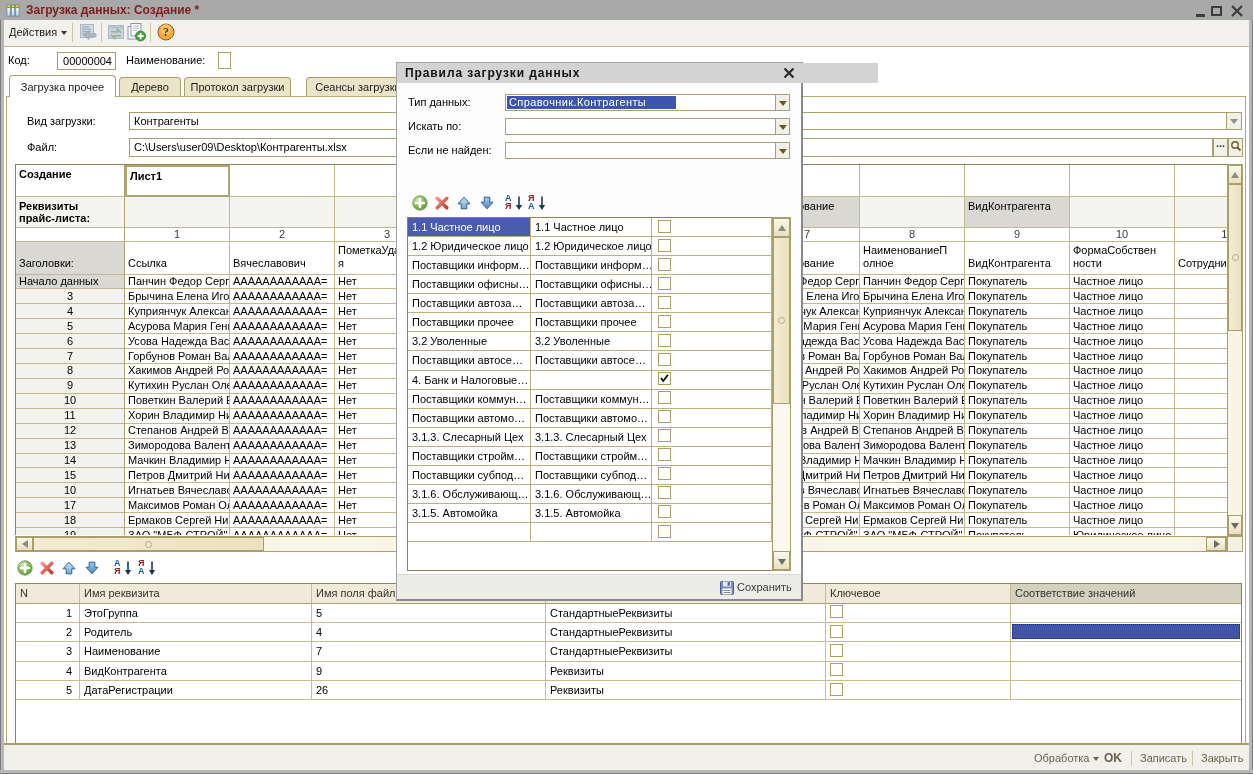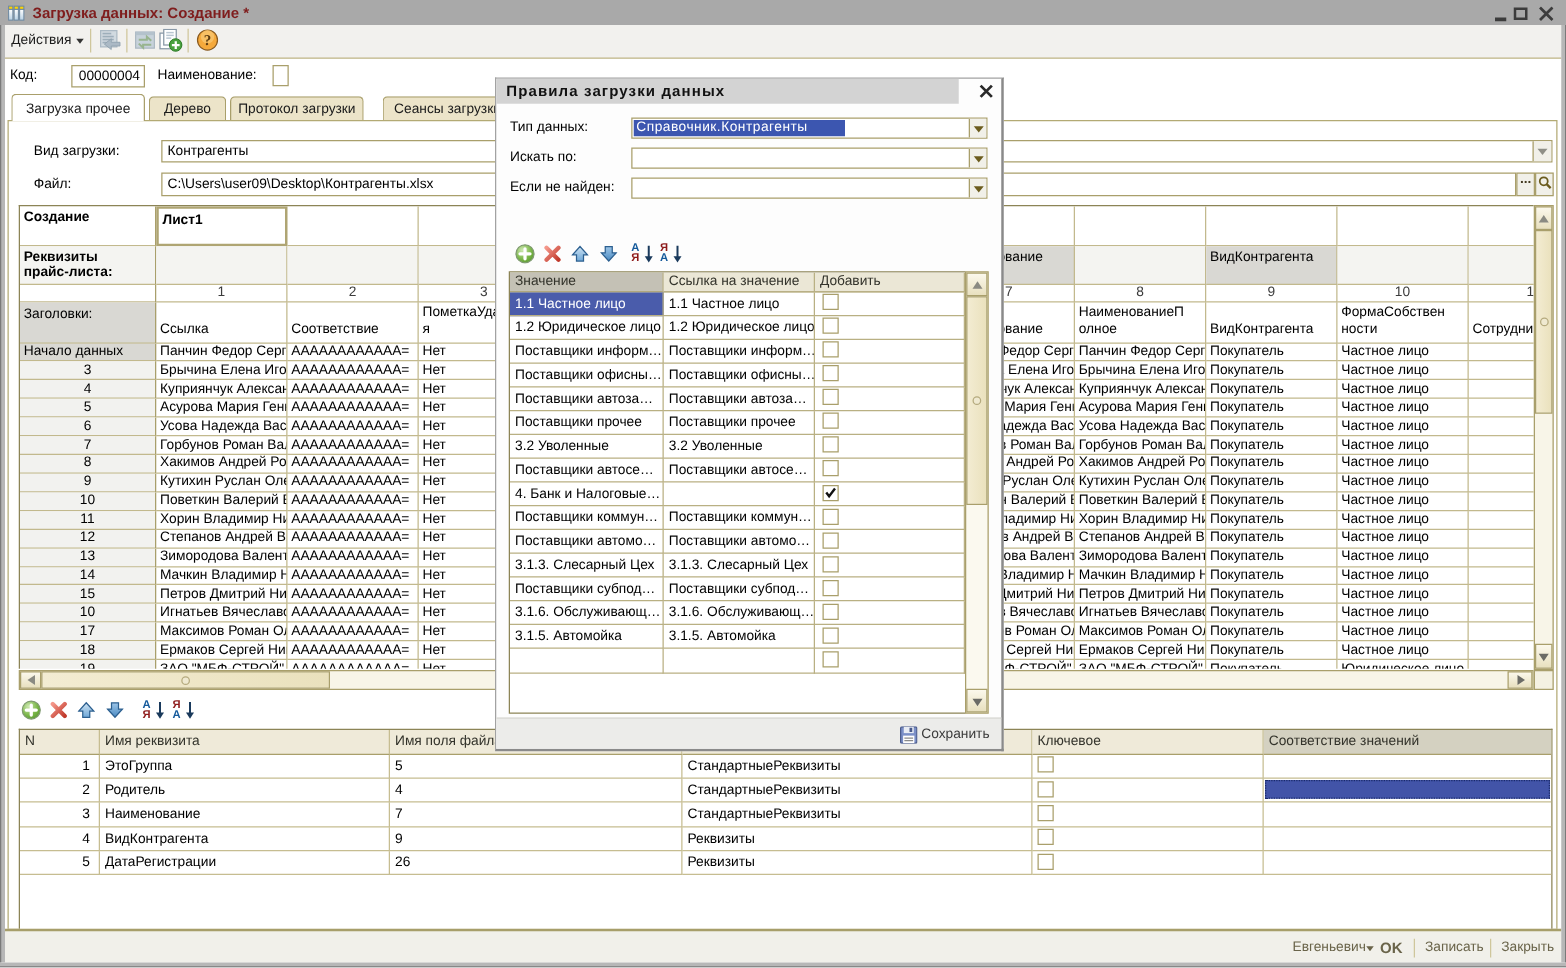--- a/index.html
+++ b/index.html
@@ -8,21 +8,21 @@
 #toolbar{position:absolute;left:4px;top:20px;width:1245px;height:27px;background:#f2f1ee;border-bottom:1px solid #c0b687}
 .vsep{position:absolute;top:3px;width:1px;height:19px;background:#cfc69b}
 .inp{position:absolute;background:#fff;border:1px solid #a99f6b}
 .tab{position:absolute;height:20px;background:#ece4c9;border:1px solid #a99f6b;border-bottom:none;border-radius:4px 4px 0 0;text-align:center;padding-top:3px;color:#1a1a1a}
 .tab.act{height:22px;background:#fff;z-index:3;padding-top:5px}
 #panel{position:absolute;left:6px;top:96px;width:1240px;height:648px;background:#fff;border:1px solid #b3aa74}
 .lbl{position:absolute;color:#000}
 #t1clip{position:absolute;left:15px;top:164px;width:1212px;height:371px;overflow:hidden;border-top:1px solid #8c8456;border-left:1px solid #8c8456;background:#fff}
 #t1{table-layout:fixed;border-collapse:separate;border-spacing:0;width:1264px}
 #t1 td{border-right:1px solid #c2b98d;border-bottom:1px solid #c2b98d;overflow:hidden;white-space:nowrap;padding:0 0 0 3px;vertical-align:middle;font-size:11px}
-#t1 .r1 td{height:31.5px;vertical-align:top;padding-top:3px}#t1 .r2 td{height:31.5px;vertical-align:top;padding-top:3px}#t1 .r3 td{height:13.5px}#t1 .r4 td{height:33px;vertical-align:bottom;padding-bottom:4px}#t1 .r4 .lab{vertical-align:top;padding-top:3px}
+#t1 .r1 td{height:31.5px;vertical-align:top;padding-top:3px}#t1 .r2 td{height:31.5px;vertical-align:top;padding-top:3px}#t1 .r3 td{height:13.5px}#t1 .r4 td{height:33px;vertical-align:bottom;padding-bottom:4px}#t1 .r4 .lab{vertical-align:top;padding-top:15px}
 #t1 .dr td{height:14.93px;line-height:13px}
 .b{font-weight:bold}
 .lab{border-right:1px solid #a99f6b!important}
 .g{background:#d9d8d3}
 .lg{background:#f2f2ef}
 .lg2{background:#f4f4f1}
 .cen{text-align:center;padding:0!important}
 .cnum{text-align:center;color:#3c3c3c;padding:0!important}
 .hd{line-height:13px}
 .nb{}
@@ -39,21 +39,21 @@
 #t3 td{border-right:1px solid #c6bd91;border-bottom:1px solid #c6bd91;overflow:hidden;white-space:nowrap;padding:0 0 0 4px;vertical-align:middle}
 #t3 .bh td{height:19.5px;background:#efead9;color:#33332b;border-bottom:1px solid #a99f6b}
 #t3 .bh .bh2{background:#d4d1c1}
 #t3 .br td{height:19.4px}
 #t3 .rn{text-align:right;padding:0 7px 0 0}
 .cbw2{position:relative;width:20px;height:15px}
 .bsel{position:absolute;left:1px;top:1px;right:1px;bottom:2px;background:#4254a8;border:1px dotted #1a2a6a}
 #botbar{position:absolute;left:4px;top:743px;width:1245px;height:27px;background:#f1f0ea;border-top:2px solid #a79e6a}
 #botbar span{color:#6a644a}
 #dlg{position:absolute;left:396px;top:62px;width:407px;height:539px;background:#fdfdfd;border:1px solid #a2a2a2;border-right:2px solid #8a8a8a;border-bottom:2px solid #8a8a8a;z-index:20}
-#dlgttl{position:absolute;left:0;top:0;width:370px;height:20px;background:#d3d3d3}
+#dlgttl{position:absolute;left:0;top:0;width:481px;height:20px;background:#d3d3d3}
 #dlgttl span{position:absolute;left:8px;top:3px;font:bold 12px "Liberation Sans",sans-serif;color:#111;letter-spacing:0.9px}
 .dcombo{position:absolute;left:108px;width:285px;height:17px;background:#fff;border:1px solid #a99f6b}
 .dbtn{position:absolute;right:0px;top:0px;width:14px;height:15px;background:#f1f0e9;border-left:1px solid #a99f6b}
 .dtri{position:absolute;left:50%;top:50%;margin:-2px 0 0 -4px;border:4px solid transparent;border-top:5px solid #6b5c1e;border-bottom:none}
 #t2clip{position:absolute;left:10px;top:154px;width:366px;height:354px;overflow:hidden;border:1px solid #8c8456;background:#fff}
 #t2{table-layout:fixed;border-collapse:separate;border-spacing:0;width:364px}
 #t2 td{border-right:1px solid #b9b083;border-bottom:1px solid #b9b083;overflow:hidden;white-space:nowrap;padding:0 0 0 4px;vertical-align:middle}
 #t2 .dh td{height:15.5px;background:#ebe7d6;color:#33332b;border-bottom:1px solid #a99f6b}
 #t2 .dh .dh1{background:#c4c1b5}
 #t2 .ddr td{height:19.07px}
@@ -198,21 +198,21 @@
           <td class="cnum">6</td>
           <td class="cnum">7</td>
           <td class="cnum">8</td>
           <td class="cnum">9</td>
           <td class="cnum">10</td>
           <td class="cnum">11</td>
         </tr>
         <tr class="r4">
           <td class="lab g nb">Заголовки:</td>
           <td class="hd">Ссылка</td>
-          <td class="hd">Соответствие</td>
+          <td class="hd">Вячеславович</td>
           <td class="hd">ПометкаУдалени<br>я</td>
           <td class="hd"></td>
           <td class="hd"></td>
           <td class="hd"></td>
           <td class="hd">Наименование</td>
           <td class="hd">НаименованиеП<br>олное</td>
           <td class="hd">ВидКонтрагента</td>
           <td class="hd">ФормаСобствен<br>ности</td>
           <td class="hd">Сотрудники</td>
         </tr>
@@ -628,21 +628,21 @@
             <div class="cbw2">
               <div style="position:absolute;left:0px;top:0px;width:13px;height:13px;background:#fff;border:1px solid #a99f6b"></div>
             </div>
           </td>
           <td style="position:relative"></td>
         </tr>
       </tbody>
     </table>
   </div>
 <div id="botbar">
-<span style="position:absolute;left:1030px;top:7px">Евгеньевич</span>
+<span style="position:absolute;left:1030px;top:7px">Обработка</span>
 <div style="position:absolute;left:1089px;top:12px;border:3.5px solid transparent;border-top:4.5px solid #6a644a;border-bottom:none"></div>
 <span style="position:absolute;left:1100px;top:6px;font:bold 12px 'Liberation Sans',sans-serif">OK</span>
 <div style="position:absolute;left:1127px;top:6px;width:1px;height:15px;background:#cfc69b"></div>
 <span style="position:absolute;left:1136px;top:7px">Записать</span>
 <div style="position:absolute;left:1188px;top:6px;width:1px;height:15px;background:#cfc69b"></div>
 <span style="position:absolute;left:1197px;top:7px">Закрыть</span>
 </div>
 <div id="dlg">
 <div id="dlgttl">
       <span>Правила загрузки данных</span>
@@ -726,25 +726,20 @@
       </div>
     </div>
     <div id="t2clip">
       <table id="t2">
         <colgroup>
           <col style="width:123px">
           <col style="width:121px">
           <col style="width:120px">
         </colgroup>
         <tbody>
-          <tr class="dh">
-            <td class="dh1">Значение</td>
-            <td>Ссылка на значение</td>
-            <td>Добавить</td>
-          </tr>
           <tr class="ddr">
             <td class="dsel">1.1 Частное лицо</td>
             <td>1.1 Частное лицо</td>
             <td>
               <div class="cbw">
                 <div style="position:absolute;left:2px;top:0px;width:13px;height:13px;background:#fff;border:1px solid #a99f6b"></div>
               </div>
             </td>
           </tr>
           <tr class="ddr">
@@ -837,20 +832,29 @@
             <td>Поставщики автомо…</td>
             <td>
               <div class="cbw">
                 <div style="position:absolute;left:2px;top:0px;width:13px;height:13px;background:#fff;border:1px solid #a99f6b"></div>
               </div>
             </td>
           </tr>
           <tr class="ddr">
             <td>3.1.3. Слесарный Цех</td>
             <td>3.1.3. Слесарный Цех</td>
+            <td>
+              <div class="cbw">
+                <div style="position:absolute;left:2px;top:0px;width:13px;height:13px;background:#fff;border:1px solid #a99f6b"></div>
+              </div>
+            </td>
+          </tr>
+          <tr class="ddr">
+            <td>Поставщики стройм…</td>
+            <td>Поставщики стройм…</td>
             <td>
               <div class="cbw">
                 <div style="position:absolute;left:2px;top:0px;width:13px;height:13px;background:#fff;border:1px solid #a99f6b"></div>
               </div>
             </td>
           </tr>
           <tr class="ddr">
             <td>Поставщики субпод…</td>
             <td>Поставщики субпод…</td>
             <td>

